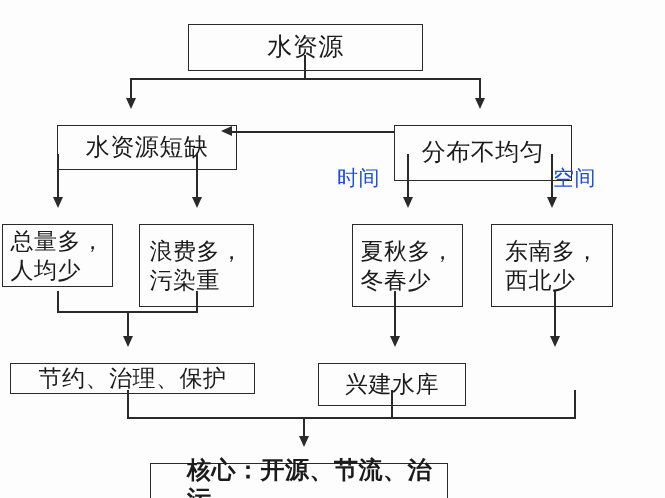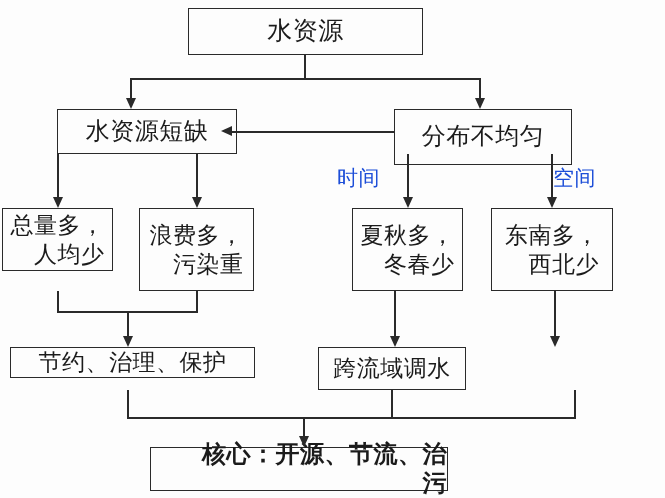--- a/index.html
+++ b/index.html
@@ -16,26 +16,27 @@
     overflow: hidden;
   }
   .node {
     position: absolute;
     box-sizing: border-box;
     border: 1.6px solid #2a2a2a;
     background: #fdfdfd;
     display: flex;
     align-items: center;
     justify-content: center;
-    text-align: right;
+    text-align: left;
     color: #1b1b1b;
     line-height: 1.22;
     letter-spacing: 0.5px;
     white-space: pre-line;
     user-select: none;
+    margin-top: 16px;
   }
   .n-root     { left: 188px; top: 8px;   width: 235px; height: 47px;  font-size: 25px; }
   .n-shortage { left: 57px;  top: 109px; width: 180px; height: 45px;  font-size: 24px; }
   .n-uneven   { left: 394px; top: 109px; width: 178px; height: 56px;  font-size: 24px; }
 
   .n-total    { left: 2px;   top: 208px; width: 111px; height: 63px;  font-size: 23px; }
   .n-waste    { left: 139px; top: 208px; width: 115px; height: 83px;  font-size: 23px; }
   .n-season   { left: 352px; top: 208px; width: 111px; height: 83px;  font-size: 23px; }
   .n-region   { left: 491px; top: 208px; width: 122px; height: 83px;  font-size: 23px; }
 
@@ -92,21 +93,21 @@
   <div class="node n-total">总量多，
 人均少</div>
   <div class="node n-waste">浪费多，
 污染重</div>
   <div class="node n-season">夏秋多，
 冬春少</div>
   <div class="node n-region">东南多，
 西北少</div>
 
   <div class="node n-save">节约、治理、保护</div>
-  <div class="node n-build">跨流域调水</div>
+  <div class="node n-build">兴建水库</div>
 
   <div class="node n-core">核心：开源、节流、治污</div>
 
   <div class="edge-label lbl-time">时间</div>
   <div class="edge-label lbl-space">空间</div>
 
   <div class="ln v" style="left:304px; top:55px; height:24px;"></div>
 
   <div class="ln h" style="left:130px; top:78px; width:350px;"></div>
 

